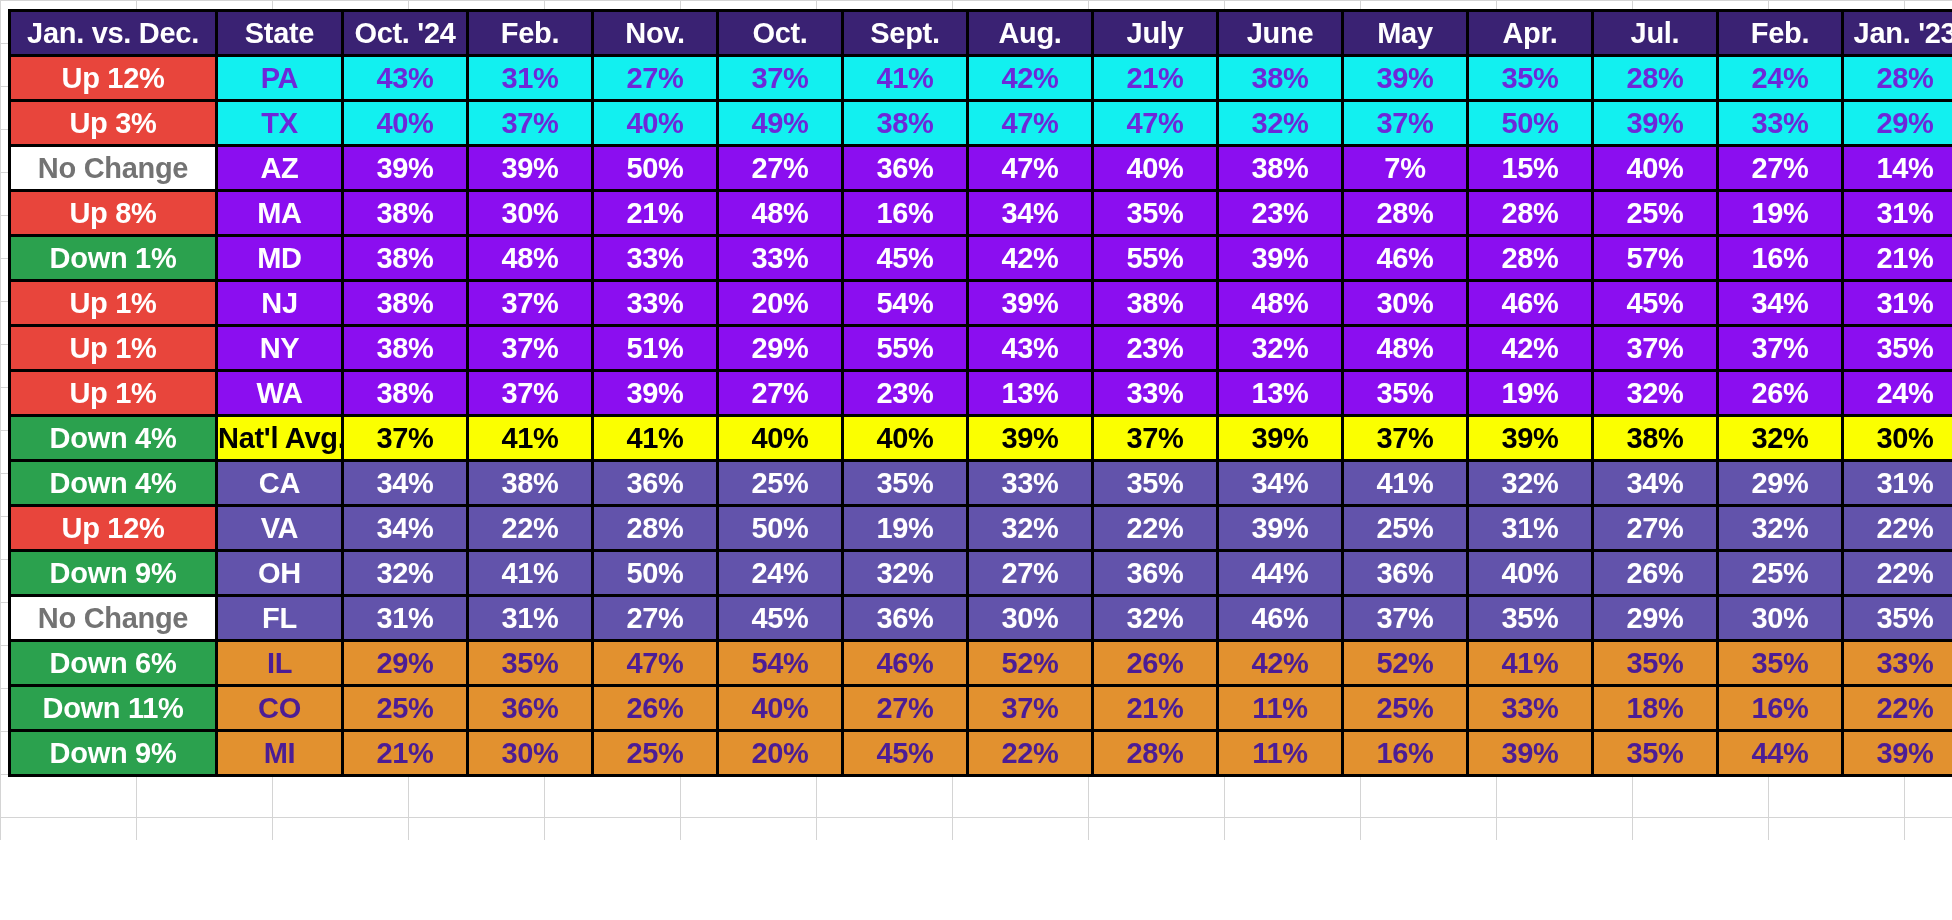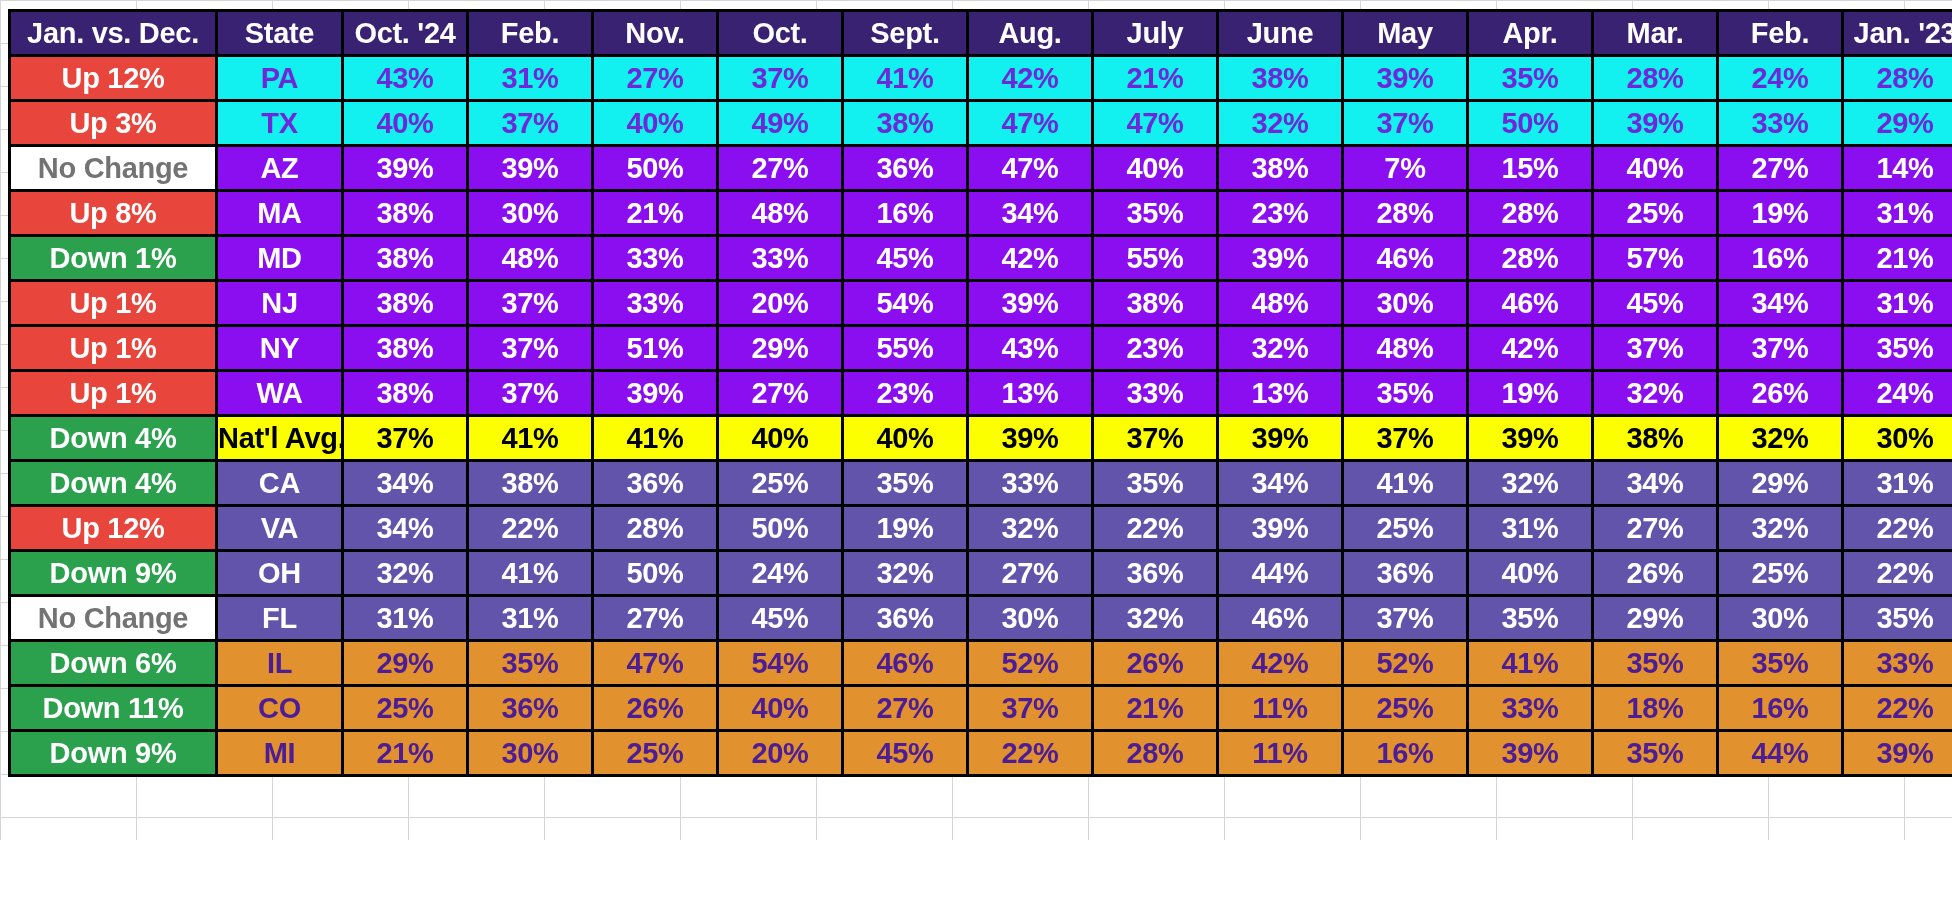--- a/index.html
+++ b/index.html
@@ -107,21 +107,21 @@
           <th>Oct. '24</th>
           <th>Feb.</th>
           <th>Nov.</th>
           <th>Oct.</th>
           <th>Sept.</th>
           <th>Aug.</th>
           <th>July</th>
           <th>June</th>
           <th>May</th>
           <th>Apr.</th>
-          <th>Mar.</th>
+          <th>Jul.</th>
           <th>Feb.</th>
           <th>Jan. '23</th>
         </tr>
     </thead>
     <tbody id="body">
         <tr class="g-cyan">
           <td class="chg up">Up 12%</td>
           <td class="d state">PA</td>
           <td class="d">43%</td>
           <td class="d">31%</td>

